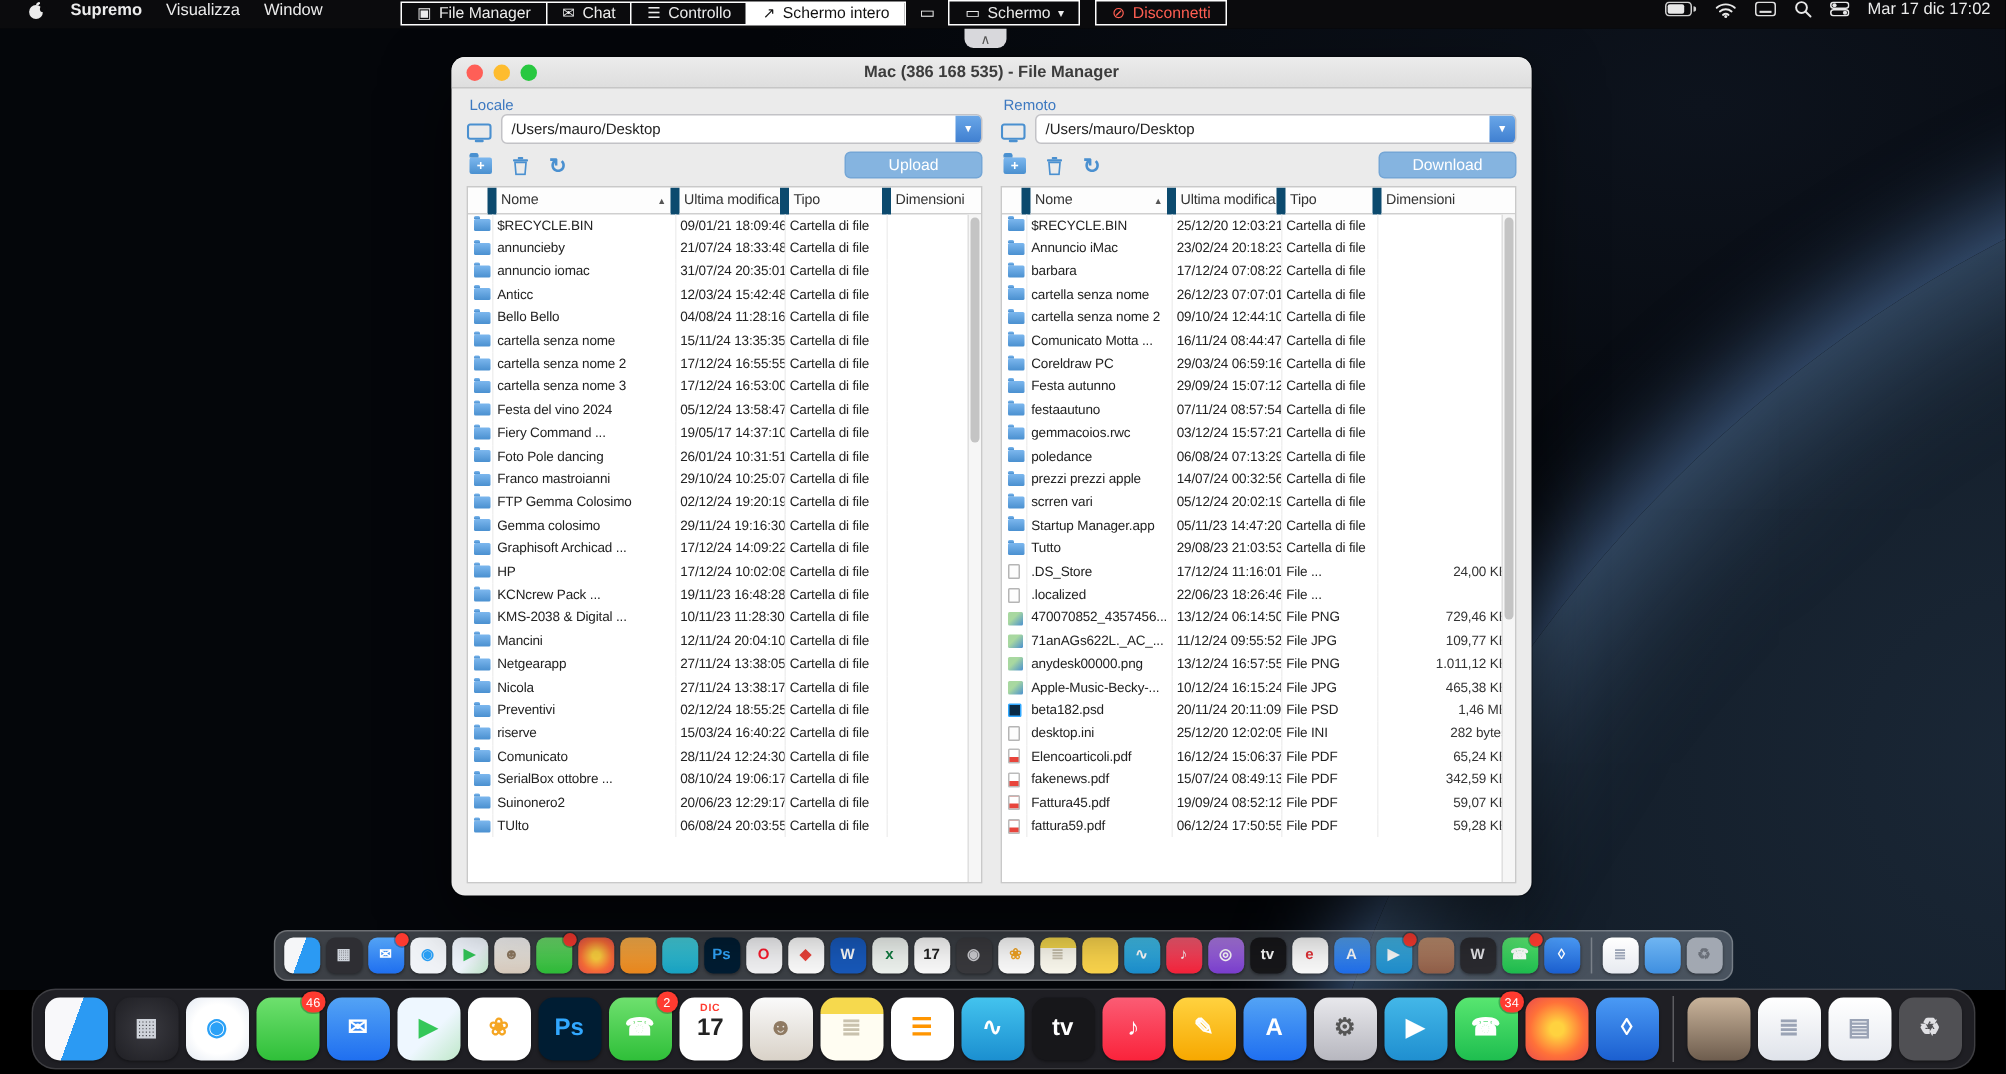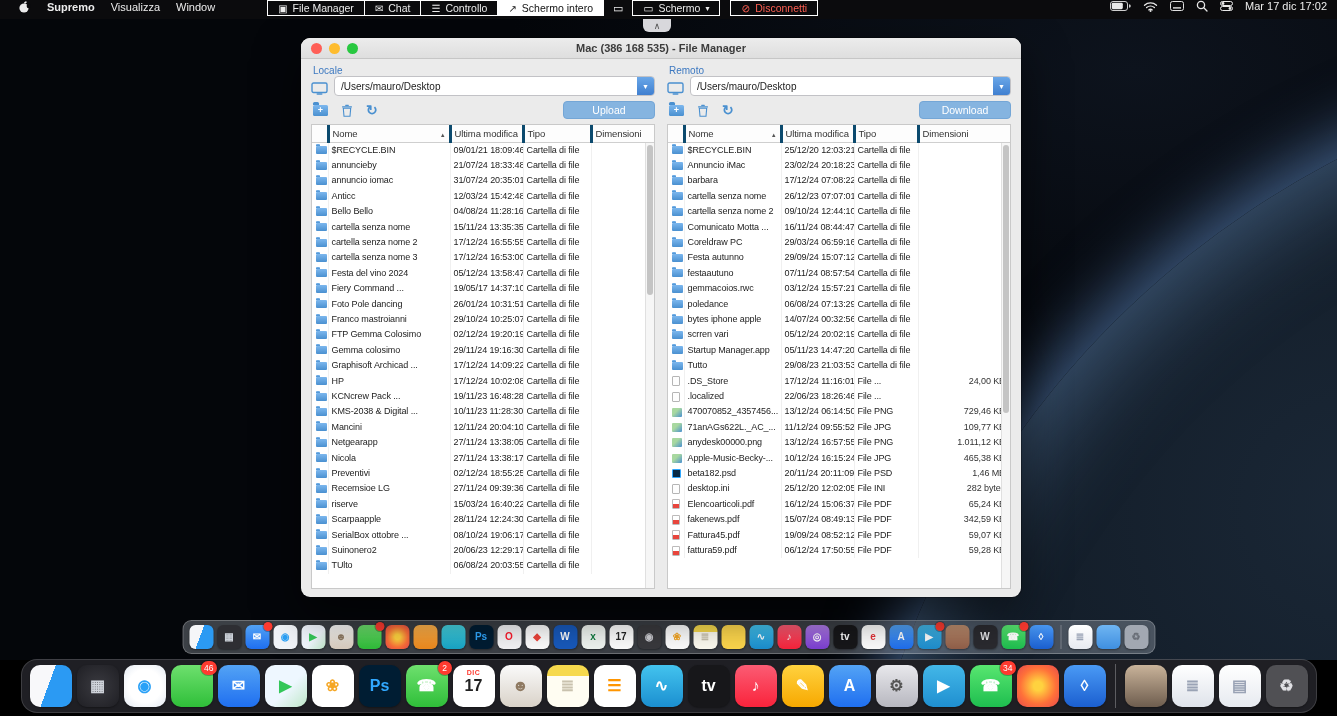--- a/index.html
+++ b/index.html
@@ -55,21 +55,21 @@
 .pane-label{font-size:10px;color:#3c78c0;margin:2px 0 3px 2px;height:11px}
 .path-row{display:flex;align-items:flex-end;gap:6px;margin-bottom:5px;height:17px}
 .combo{flex:1;height:20px;background:#fff;border:1px solid #c2c2c6;border-radius:4px;display:flex;align-items:center;overflow:hidden;cursor:default}
 .combo-text{flex:1;font-size:10px;color:#222;padding-left:6px;white-space:nowrap;overflow:hidden}
 .combo-btn{width:17px;height:100%;background:linear-gradient(#6aa7e8,#3f7fd0);display:flex;align-items:center;justify-content:center;color:#fff;font-size:7px;flex:0 0 17px}
 .tool-row{display:flex;align-items:center;gap:13px;margin-bottom:5px;height:18px;padding-left:2px}
 .refresh-glyph{color:#4a90d0;font-size:14px;font-weight:bold;line-height:1;cursor:default}
 .action-btn{margin-left:auto;width:92px;height:18px;background:#85b4e0;border:1px solid #74a6d6;border-radius:4px;color:#fff;font-size:10.5px;display:flex;align-items:center;justify-content:center;cursor:default}
 .tableframe{flex:1;position:relative;background:#fff;border:1px solid #c9c9c9;min-height:0;overflow:hidden}
 table{border-collapse:collapse;table-layout:fixed;width:100%;font-size:9px;letter-spacing:-.1px}
-thead th{height:17px;font-weight:normal;text-align:left;font-size:9.5px;color:#333;border-bottom:1px solid #cfcfcf;border-right:3px solid #0c4a6e;padding:0 3px;background:#fdfdfd;white-space:nowrap;overflow:hidden;cursor:default}
+thead th{height:17px;font-weight:normal;text-align:left;font-size:9.5px;color:#333;border-bottom:1px solid #cfcfcf;border-right:6px solid #0c4a6e;padding:0 3px;background:#fdfdfd;white-space:nowrap;overflow:hidden;cursor:default}
 thead th:last-child{border-right:none}
 tbody td{height:15.4px;line-height:15.4px;color:#222;border-right:1px solid #f0f0f0;padding:0 3px;white-space:nowrap;overflow:hidden}
 tbody td:last-child{border-right:none}
 td.c-size{text-align:right;padding-right:5px;color:#333}
 .sort{float:right;font-size:6px;color:#555;margin-top:4px}
 .ficon{display:inline-block;width:11px;height:8px;border-radius:1px;background:linear-gradient(#7cb7ee,#4a90d0);position:relative;vertical-align:middle;margin-left:1px}
 .ficon::before{content:"";position:absolute;top:-2px;left:0;width:4px;height:2px;border-radius:1px 1px 0 0;background:inherit}
 .ficon.file,.ficon.ini{width:8px;height:10px;background:#fdfdfd;border:1px solid #b5b5b5}
 .ficon.file::before,.ficon.ini::before,.ficon.image::before,.ficon.pdf::before,.ficon.psd::before{display:none}
 .ficon.image{width:10px;height:9px;background:linear-gradient(135deg,#a8d8a0 40%,#4a90d0)}
@@ -604,39 +604,32 @@
               </tr>
 
               <tr>
                 <td><span class="ficon folder"></span></td>
                 <td>Preventivi</td>
                 <td>02/12/24 18:55:25</td>
                 <td>Cartella di file</td>
                 <td class="c-size"></td>
               </tr>
 
-              <tr>
-                <td><span class="ficon folder"></span></td>
-                <td>Recemsioe LG</td>
-                <td>27/11/24 09:39:36</td>
-                <td>Cartella di file</td>
-                <td class="c-size"></td>
-              </tr>
 
               <tr>
                 <td><span class="ficon folder"></span></td>
                 <td>riserve</td>
                 <td>15/03/24 16:40:22</td>
                 <td>Cartella di file</td>
                 <td class="c-size"></td>
               </tr>
 
               <tr>
                 <td><span class="ficon folder"></span></td>
-                <td>Scarpaapple</td>
+                <td>Comunicato</td>
                 <td>28/11/24 12:24:30</td>
                 <td>Cartella di file</td>
                 <td class="c-size"></td>
               </tr>
 
               <tr>
                 <td><span class="ficon folder"></span></td>
                 <td>SerialBox ottobre ...</td>
                 <td>08/10/24 19:06:17</td>
                 <td>Cartella di file</td>
@@ -794,21 +787,21 @@
               <tr>
                 <td><span class="ficon folder"></span></td>
                 <td>poledance</td>
                 <td>06/08/24 07:13:29</td>
                 <td>Cartella di file</td>
                 <td class="c-size"></td>
               </tr>
 
               <tr>
                 <td><span class="ficon folder"></span></td>
-                <td>bytes iphone apple</td>
+                <td>prezzi prezzi apple</td>
                 <td>14/07/24 00:32:56</td>
                 <td>Cartella di file</td>
                 <td class="c-size"></td>
               </tr>
 
               <tr>
                 <td><span class="ficon folder"></span></td>
                 <td>scrren vari</td>
                 <td>05/12/24 20:02:19</td>
                 <td>Cartella di file</td>

